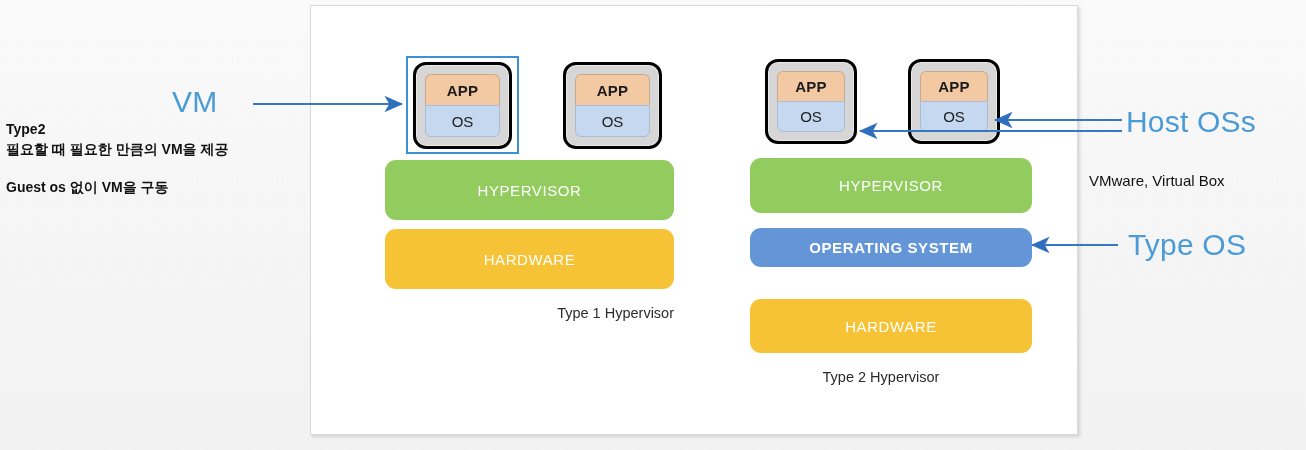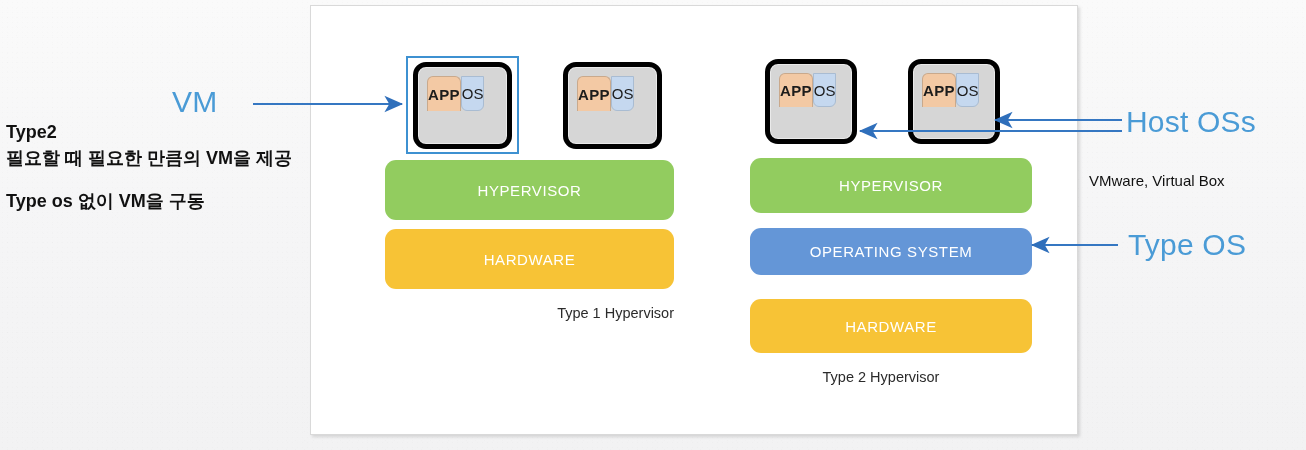--- a/index.html
+++ b/index.html
@@ -64,26 +64,26 @@
     white-space: nowrap;
   }
   .bar-hypervisor { background: #92cc5f; }
   .bar-hardware   { background: #f7c336; }
   .bar-os         { background: #6496d7; }
 
   
   .vm {
     position: absolute;
     background: #d6d6d6;
-    border: 5px solid #000000;
+    border: 3px solid #000000;
     border-radius: 13px;
     padding: 9px 9px;
     box-sizing: border-box;
     display: flex;
-    flex-direction: row;
+    flex-direction: column;
     box-shadow: inset 0 0 0 1px #eaeaea;
   }
   .vm-app, .vm-os {
     box-sizing: border-box;
     display: flex;
     align-items: center;
     justify-content: center;
     font-size: 15px;
     color: #1c1c1c;
     line-height: 1;
@@ -145,21 +145,21 @@
     pointer-events: none;
   }
 
   
   #notes {
     position: absolute;
     left: 6px;
     top: 120px;
     width: 300px;
     color: #111111;
-    font-size: 18px;
+    font-size: 14px;
     font-weight: bold;
     line-height: 1.42;
     white-space: nowrap;
   }
   #notes .note-block { margin-bottom: 18px; }
   #notes .note-line { display: block; }
 
   
   #vendor-note {
     position: absolute;
@@ -174,21 +174,21 @@
 <body>
 
 <div id="page"></div>
 
 <div id="notes">
   <div class="note-block">
     <span class="note-line">Type2</span>
     <span class="note-line">필요할 때 필요한 만큼의 VM을 제공</span>
   </div>
   <div class="note-block">
-    <span class="note-line">Type os 없이 VM을 구동</span>
+    <span class="note-line">Guest os 없이 VM을 구동</span>
   </div>
 </div>
 
 <div id="figure-panel"></div>
 
 <div class="vm" style="left:413px; top:62px; width:99px; height:87px;">
   <div class="vm-app">APP</div>
   <div class="vm-os">OS</div>
 </div>
 <div id="vm-highlight"></div>
@@ -209,21 +209,21 @@
   <div class="vm-os" style="height:34px;">OS</div>
 </div>
 
 <div class="vm" style="left:908px; top:59px; width:92px; height:85px;">
   <div class="vm-app" style="height:34px;">APP</div>
   <div class="vm-os" style="height:34px;">OS</div>
 </div>
 
 <div class="bar bar-hypervisor" style="left:750px; top:158px; width:282px; height:55px;">HYPERVISOR</div>
 
-<div class="bar bar-os" style="left:750px; top:228px; width:282px; height:47px;">OPERATING SYSTEM</div>
+<div class="bar bar-os" style="left:750px; top:228px; width:282px; height:39px;font-weight:bold;">OPERATING SYSTEM</div>
 
 <div class="bar bar-hardware" style="left:750px; top:299px; width:282px; height:54px;">HARDWARE</div>
 
 <div class="stack-caption" style="left:740px; top:369px; width:282px;">Type 2 Hypervisor</div>
 
 <div class="callout" style="left:172px; top:85px;">VM</div>
 
 <div class="callout" style="left:1126px; top:105px;">Host OSs</div>
 
 <div class="callout" style="left:1128px; top:228px;">Type OS</div>

